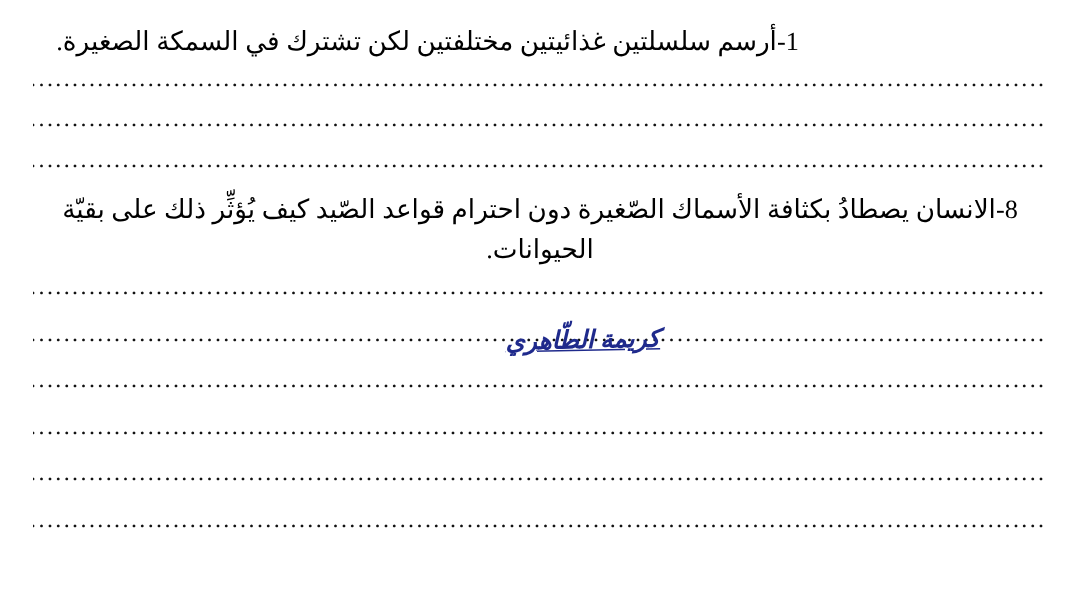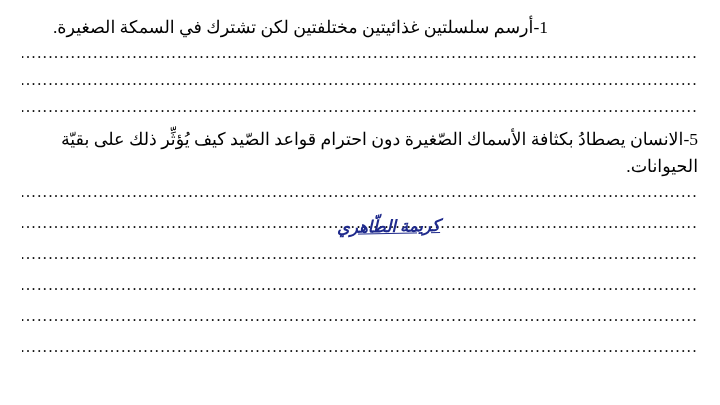--- a/index.html
+++ b/index.html
@@ -16,21 +16,21 @@
   }
   .page {
     position: relative;
     width: 720px;
     height: 405px;
     box-sizing: border-box;
     padding: 10px 22px 0 22px;
   }
   .question {
     direction: rtl;
-    text-align: right;
+    text-align: center;
     font-size: 17.5px;
     line-height: 1.55;
     margin: 0;
     padding: 0 0 0 0;
   }
   .q1 {
     margin-top: 4px;
     padding-right: 150px;
   }
   .q2 {
@@ -82,21 +82,21 @@
   <p class="question q1">1-أرسم سلسلتين غذائيتين مختلفتين لكن تشترك في السمكة الصغيرة.</p>
 
   <div class="dots-block">
     <div class="dotline">............................................................................................................................................................</div>
     <div class="gap-small"></div>
     <div class="dotline">............................................................................................................................................................</div>
     <div class="gap-small"></div>
     <div class="dotline">............................................................................................................................................................</div>
   </div>
 
-  <p class="question q2">5-الانسان يصطادُ بكثافة الأسماك الصّغيرة دون احترام قواعد الصّيد كيف يُؤثِّر ذلك على بقيّة الحيوانات.</p>
+  <p class="question q2">8-الانسان يصطادُ بكثافة الأسماك الصّغيرة دون احترام قواعد الصّيد كيف يُؤثِّر ذلك على بقيّة الحيوانات.</p>
 
   <div class="dots-block">
     <div class="dotline">............................................................................................................................................................</div>
     <div class="gap-medium"></div>
     <div class="dotline">............................................................................................................................................................</div>
     <div class="signature-row">
       <span class="signature">كريمة الطّاهري</span>
     </div>
     <div class="gap-medium"></div>
     <div class="dotline">............................................................................................................................................................</div>

